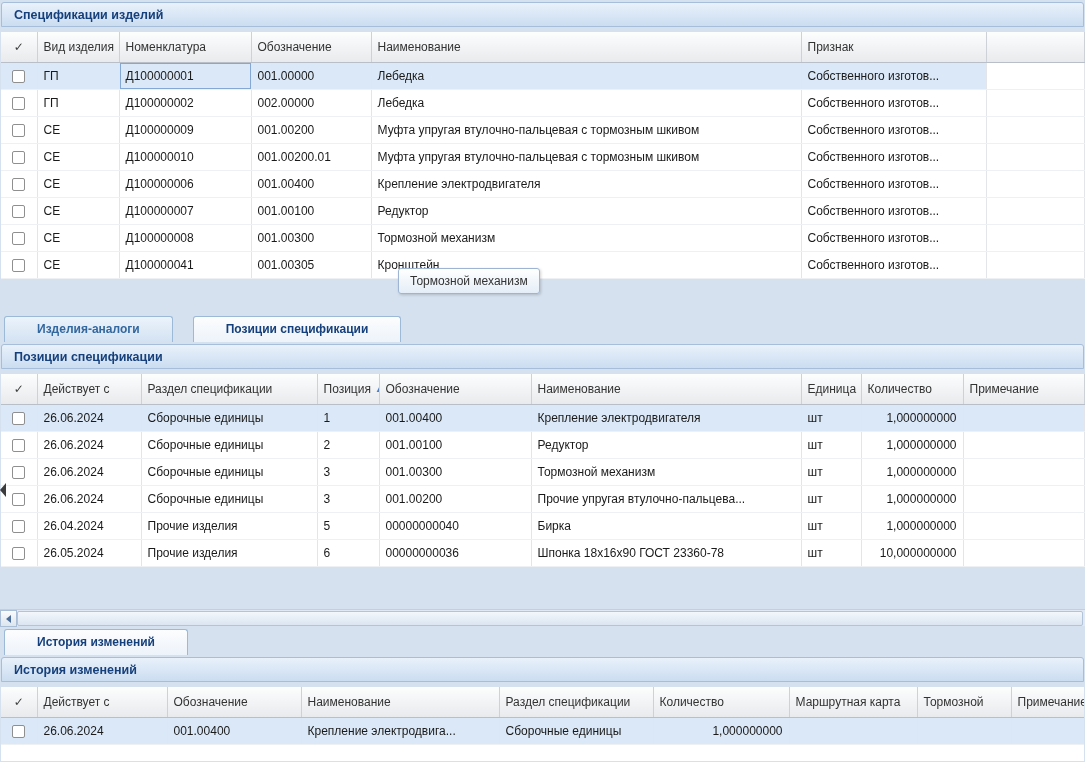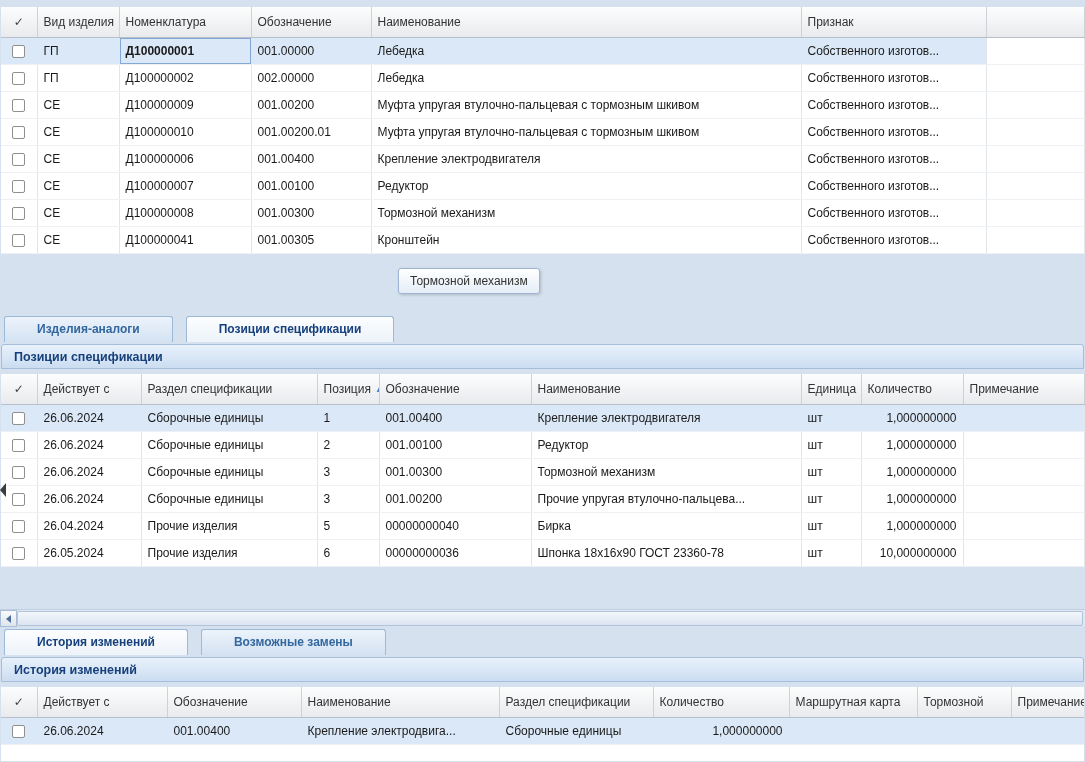--- a/index.html
+++ b/index.html
@@ -37,27 +37,27 @@
     border-right: 1px solid #e2e6ea; border-bottom: 1px solid #eef1f4;
     padding: 0 6px; white-space: nowrap; overflow: hidden;
     background: #fff;
   }
   .grid th.chk, .grid td.chk { text-align: center; padding: 0; color: #3f3f3f; }
   .checkbox {
     width: 13px; height: 13px; margin: 0 auto;
     background: #fff; border: 1px solid #8f8f8f; border-radius: 2px;
   }
   .grid tr.sel td { background: #dbe8f7; }
-  .grid td.focus { background: #cde1f6; box-shadow: inset 0 0 0 1px #84a8d6; font-weight: bold; }
+  .grid td.focus { background: #cde1f6; box-shadow: inset 0 0 0 1px #84a8d6; }
   .grid td.active { background: #c2d6ef; }
   .grid td.filler { background: #fff !important; }
   .grid .sort { color: #4f7fc0; font-size: 8px; margin-left: 4px; vertical-align: 1px; }
   .tabbar {
     position: absolute; left: 1px; height: 27px; width: 1083px;
-    display: flex; gap: 13px; padding-left: 3px; align-items: flex-end;
+    display: flex; gap: 20px; padding-left: 3px; align-items: flex-end;
   }
   .tab {
     height: 26px; line-height: 25px; padding: 0 32px;
     background: linear-gradient(#ecf3fb, #d3e2f2);
     border: 1px solid #9cb9d8; border-bottom: none;
     border-radius: 3px 3px 0 0;
     color: #33679f; font-weight: bold; font-size: 12px;
     white-space: nowrap; cursor: default;
   }
   .tab.active {
@@ -99,20 +99,23 @@
     border: 1px solid #b2c4da; border-radius: 2px;
   }
   .grid-fill { background: #fff; width: 1083px; height: 74px; overflow: hidden; }
 </style>
 </head>
 <body>
 
 <div class="page">
 
   <section class="sect" style="top:2px">
+    <div class="panel-header">
+      <span>Спецификации изделий</span>
+    </div>
     <div class="grid-gap"></div>
     <table class="grid">
         <colgroup>
           <col style="width: 36px;">
           <col style="width: 82px;">
           <col style="width: 132px;">
           <col style="width: 120px;">
           <col style="width: 430px;">
           <col style="width: 185px;">
           <col style="width: 98px;">
@@ -347,21 +350,20 @@
 
   <div class="hscroll">
     <div class="sbtn">
       <span class="tri-left"></span>
     </div>
     <div class="thumb"></div>
   </div>
 
   <div class="tabbar" style="top:628px">
       <div class="tab active">История изменений</div>
-      <div class="tab">Возможные замены</div>
     </div>
 
   <section class="sect" style="top:657px">
     <div class="panel-header">
       <span>История изменений</span>
     </div>
     <div class="grid-gap"></div>
     <div class="grid-fill">
       <table class="grid">
           <colgroup>

